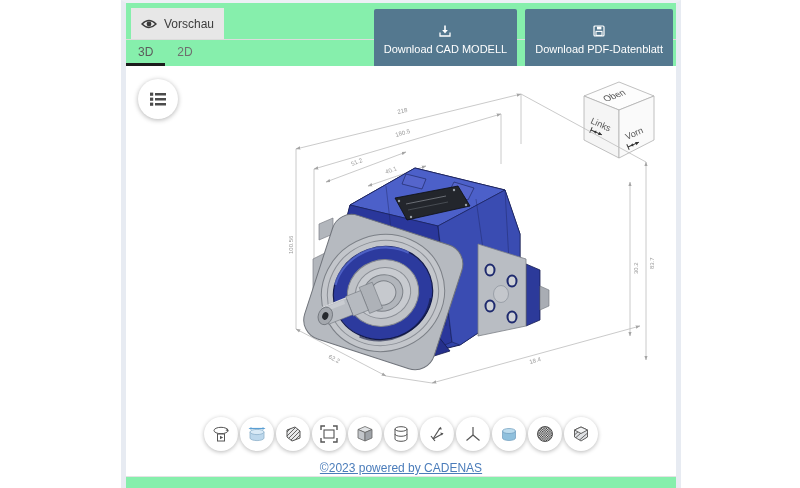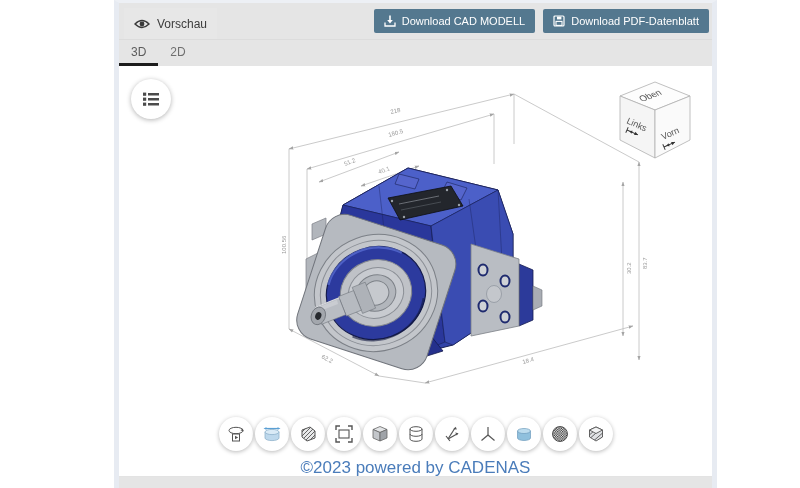--- a/index.html
+++ b/index.html
@@ -1,30 +1,30 @@
 <!DOCTYPE html>
 <html><head>
 <meta charset="utf-8">
 <style>
   * { margin:0; padding:0; box-sizing:border-box; }
   html,body { width:800px; height:488px; background:#fff; font-family:"Liberation Sans", sans-serif; overflow:hidden; }
   .stage { position:relative; width:800px; height:488px; background:#fff; }
 
-  .panel { position:absolute; left:114px; top:0; width:603px; height:488px;
+  .panel { position:absolute; left:121px; top:0; width:560px; height:488px;
            border-left:5px solid #e7ebf2; border-right:5px solid #e7ebf2; border-top:3px solid #edf0f5;
-           background:#e5e5e5; }
+           background:#86efac; }
 
   
   .toprow { position:relative; height:37px; border-bottom:1px solid #dcdcdc; display:flex; align-items:center; }
   .preview-tab { position:absolute; left:5px; top:5px; bottom:0; width:93px; background:#e7e7e7;
                  display:flex; align-items:center; justify-content:center; gap:7px; cursor:pointer; }
   .preview-tab span.lbl { font-size:12px; color:#3c3c3c; }
   .topbtns { position:absolute; right:3px; top:6px; display:flex; gap:8px; }
   .btn { display:flex; align-items:center; gap:6px; background:#54788f; color:#fff; font-size:11px;
-         padding:6px 10px; border:none; border-radius:2px; cursor:pointer; font-family:"Liberation Sans",sans-serif; }
+         padding:16px 10px; border:none; border-radius:2px; cursor:pointer; font-family:"Liberation Sans",sans-serif;flex-direction:column; }
 
   
   .viewtabs { display:flex; height:26px; align-items:stretch; }
   .vtab { display:flex; align-items:center; justify-content:center; padding:8px 12px; font-size:12px; color:#6f6f6f; cursor:pointer; border-bottom:3px solid transparent; }
   .vtab.active { border-bottom:3px solid #1c1c1c; color:#5c5c5c; }
 
   
   .canvas { position:relative; height:411px; background:#fff; border-bottom:1px solid #e3e3e3; overflow:hidden; }
 
   .menu-btn { position:absolute; left:12px; top:13px; width:40px; height:40px; border-radius:50%;
@@ -33,21 +33,21 @@
   .navcube { position:absolute; right:16px; top:12px; width:82px; height:92px; cursor:pointer; }
 
   .model { position:absolute; left:160px; top:8px; width:380px; height:340px; }
 
   
   .tools { position:absolute; left:0; right:0; top:351px; display:flex; justify-content:center; gap:2px; }
   .tool { width:34px; height:34px; border-radius:50%; background:#fff; box-shadow:0 1px 4px rgba(0,0,0,.28);
           display:flex; align-items:center; justify-content:center; cursor:pointer; flex:0 0 auto; }
 
   .footerlink { position:absolute; left:0; right:0; top:392px; text-align:center; }
-  .footerlink a { font-size:17px; color:#4a7cba; cursor:pointer; }
+  .footerlink a { font-size:12px; color:#4a7cba; text-decoration:underline; cursor:pointer; }
 
   svg text { font-family:"Liberation Sans", sans-serif; }
   .dimtxt { font-size:6px; fill:#9a9a9a; }
 </style>
 </head>
 <body>
 
 <div class="stage">
   <div class="panel">
 

